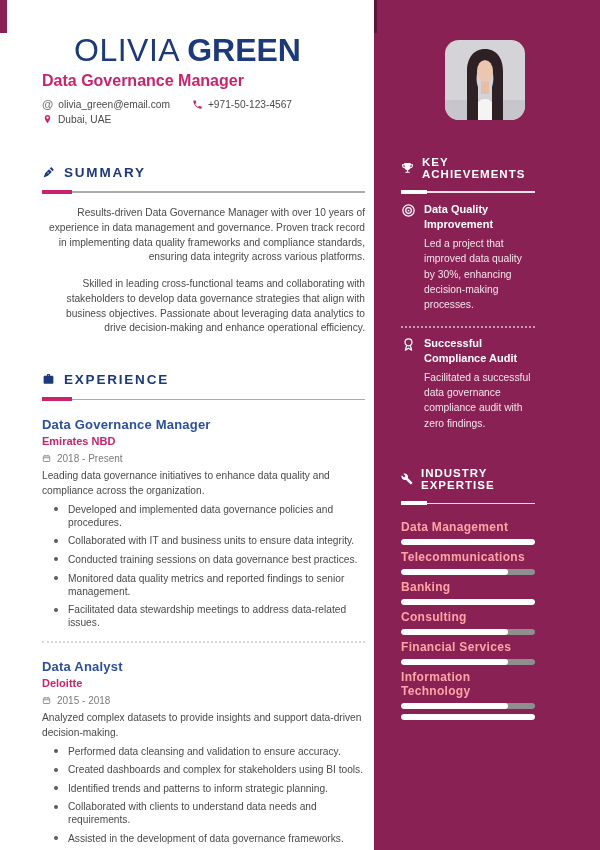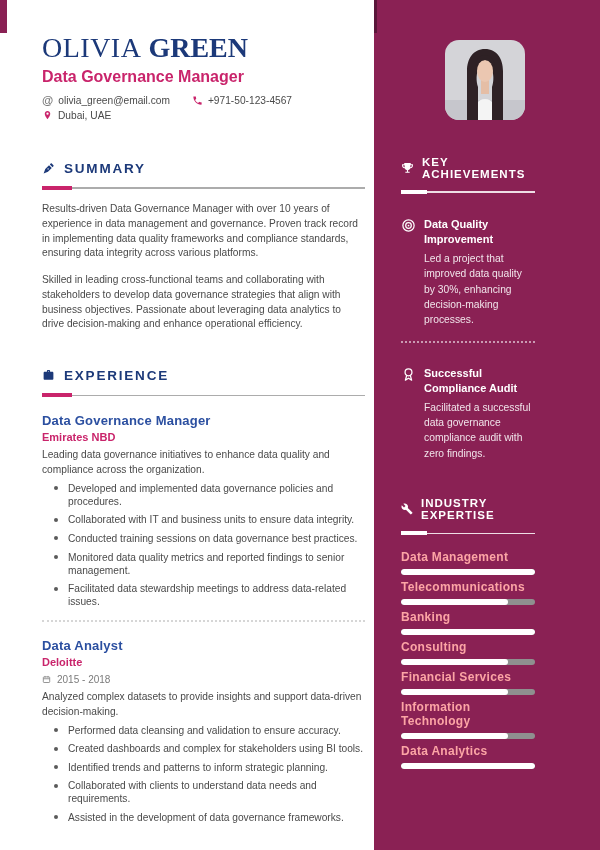--- a/index.html
+++ b/index.html
@@ -9,41 +9,41 @@
   }
   *{margin:0;padding:0;box-sizing:border-box;}
   html,body{width:600px;height:850px;}
   body{font-family:"Liberation Sans",sans-serif;background:#fff;}
   .page{position:relative;width:600px;height:850px;background:#fff;overflow:hidden;}
 
   .accent-tab{position:absolute;left:0;top:0;width:7px;height:33px;background:var(--sidebar_bg);}
 
   
   main{position:absolute;left:42px;top:0;width:323px;}
-  h1{margin-top:34px;font-family:Liberation Serif, serif;font-size:28px;line-height:1;
-     color:var(--heading_navy);font-weight:400;letter-spacing:.5px;white-space:nowrap;}
+  h1{margin-top:34px;font-family:Liberation Sans, sans-serif;font-size:32px;line-height:1;
+     color:var(--heading_navy);font-weight:400;letter-spacing:.5px;white-space:nowrap;margin-left:32px;}
   h1 .last{font-weight:700;margin-left:7px;letter-spacing:0;}
   .job-subtitle{margin-top:6px;font-size:16px;font-weight:700;color:var(--accent_pink);}
   .contact{margin-top:8px;font-size:10.2px;color:var(--body_text);}
   .contact-row{display:flex;align-items:center;gap:22px;margin-top:4px;}
   .contact-item{display:flex;align-items:center;gap:5px;}
   .at-glyph{color:#7A7A7A;font-weight:700;font-size:11.5px;}
   .icon-pink{color:var(--accent_pink);display:inline-flex;}
   .icon-navy{color:var(--heading_navy);display:inline-flex;}
   .icon-white{color:#fff;display:inline-flex;}
   .icon-gray{color:#8A8A8A;display:inline-flex;}
 
   .section-summary{margin-top:40px;}
   .section-experience{margin-top:36px;}
   .sec-header{display:flex;align-items:center;gap:9px;}
   .sec-header h2{font-size:13.5px;letter-spacing:1.8px;color:var(--heading_navy);font-weight:700;}
   .rule{display:flex;align-items:center;margin-top:10px;}
   .rule .thick{width:30px;height:4px;background:var(--accent_pink);}
   .rule .thin{flex:1;height:1.5px;background:var(--underline_gray);}
-  .summary-p{margin-top:12px;font-size:10.2px;line-height:1.45;color:var(--body_text);}
+  .summary-p{margin-top:12px;font-size:10.2px;line-height:1.45;color:var(--body_text);text-align:right;}
 
   .job{margin-top:16px;}
   .job-title{font-size:13px;font-weight:700;color:var(--title_blue);letter-spacing:.2px;}
   .company{margin-top:3px;font-size:11px;font-weight:700;color:var(--accent_pink);}
   .dates{margin-top:6px;display:flex;align-items:center;gap:6px;font-size:10px;color:var(--muted_text);}
   .job-desc{margin-top:5px;font-size:10.2px;line-height:1.45;color:var(--body_text);}
   ul.bullets{margin-top:4px;list-style:none;}
   ul.bullets li{position:relative;padding-left:26px;margin-bottom:5.5px;
     font-size:10.2px;line-height:1.28;color:var(--body_text);}
   ul.bullets li::before{content:'';position:absolute;left:12px;top:4.5px;width:4px;height:4px;
@@ -54,21 +54,21 @@
   .sidebar{position:absolute;left:374px;top:0;width:226px;height:850px;
     background:var(--sidebar_bg);padding:0 65px 0 27px;}
   .sidebar::before{content:'';position:absolute;left:0;top:0;width:3px;height:33px;background:var(--tab_dark);}
   .photo{margin:40px 0 0 44px;width:80px;height:80px;border-radius:14px;overflow:hidden;}
   .sb-section{margin-top:36px;}
   .sb-header{display:flex;align-items:center;gap:8px;}
   .sb-header h2{font-size:11.5px;color:#fff;font-weight:700;letter-spacing:1px;}
   .sb-rule{display:flex;align-items:center;margin-top:10px;}
   .sb-rule .thick{width:26px;height:4px;background:#fff;}
   .sb-rule .thin{flex:1;height:1.5px;background:rgba(255,255,255,.85);}
-  .ach-item{display:flex;gap:8px;margin-top:23px;}
+  .ach-item{display:flex;gap:8px;margin-top:8px;}
   .ach-icon{flex:0 0 15px;margin-top:1px;}
   .ach-title{font-size:11px;font-weight:700;color:#fff;line-height:1.35;}
   .ach-text{margin-top:4px;font-size:10.3px;line-height:1.5;color:rgba(255,255,255,.88);}
   .sb-dotted{border-top:2px dotted rgba(255,255,255,.55);margin-top:13px;}
   .skills{margin-top:15px;}
   .skill{margin-bottom:5px;}
   .skill-name{font-size:12px;font-weight:700;color:#fca5a5;letter-spacing:.3px;line-height:14px;}
   .skill-bar{margin-top:5px;height:6px;border-radius:3px;background:var(--bar_track);overflow:hidden;}
   .skill-fill{display:block;height:100%;background:#fff;border-radius:3px;}
 </style>
@@ -137,20 +137,29 @@
         <h2>EXPERIENCE</h2>
       </div>
       <div class="rule">
           <span class="thick"></span>
           <span class="thin"></span>
         </div>
 
       <div class="job">
         <div class="job-title">Data Governance Manager</div>
         <div class="company">Emirates NBD</div>
+        <div class="dates">
+          <span class="icon-gray">
+              <svg width="9" height="9" viewBox="0 0 24 24">
+                <rect x="3.5" y="5" width="17" height="15" rx="2" fill="none" stroke="currentColor" stroke-width="2.4"></rect>
+                <path d="M3.5 10h17M8 2.5V7M16 2.5V7" stroke="currentColor" stroke-width="2.4" fill="none"></path>
+              </svg>
+            </span>
+          <span>2018 - Present</span>
+        </div>
         <p class="job-desc">Leading data governance initiatives to enhance data quality and compliance across the organization.</p>
         <ul class="bullets">
           <li>Developed and implemented data governance policies and procedures.</li>
           <li>Collaborated with IT and business units to ensure data integrity.</li>
           <li>Conducted training sessions on data governance best practices.</li>
           <li>Monitored data quality metrics and reported findings to senior management.</li>
           <li>Facilitated data stewardship meetings to address data-related issues.</li>
         </ul>
       </div>
 
@@ -283,21 +292,20 @@
               <span class="skill-fill" style="width: 80%;"></span>
             </div>
         </div>
         <div class="skill">
           <div class="skill-name">Information Technology</div>
           <div class="skill-bar">
               <span class="skill-fill" style="width: 80%;"></span>
             </div>
         </div>
         <div class="skill">
-          <div class="skill-name">Data Analytics</div>
           <div class="skill-bar">
               <span class="skill-fill" style="width: 100%;"></span>
             </div>
         </div>
       </div>
     </section>
   </aside>
 </div>
 
 </body></html>

